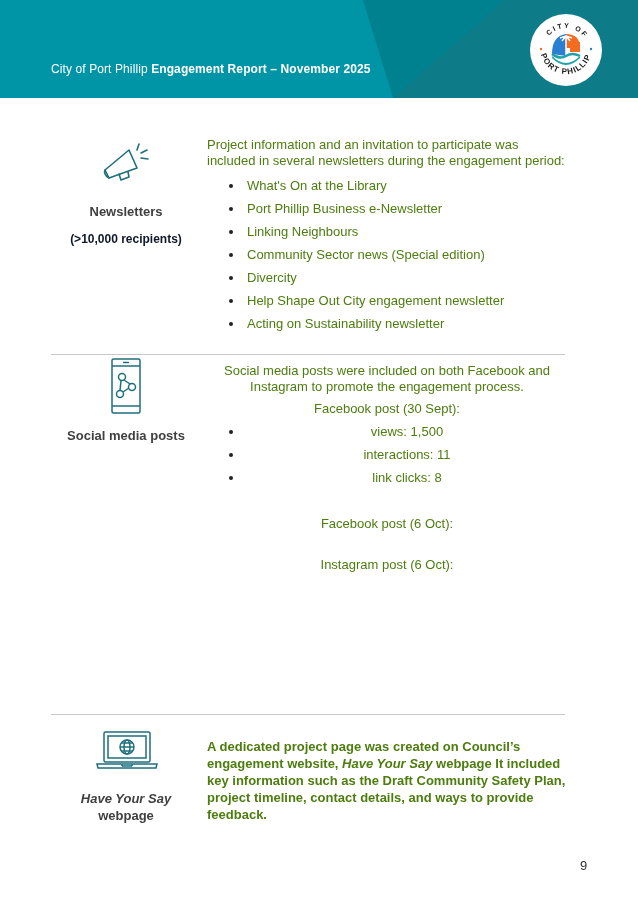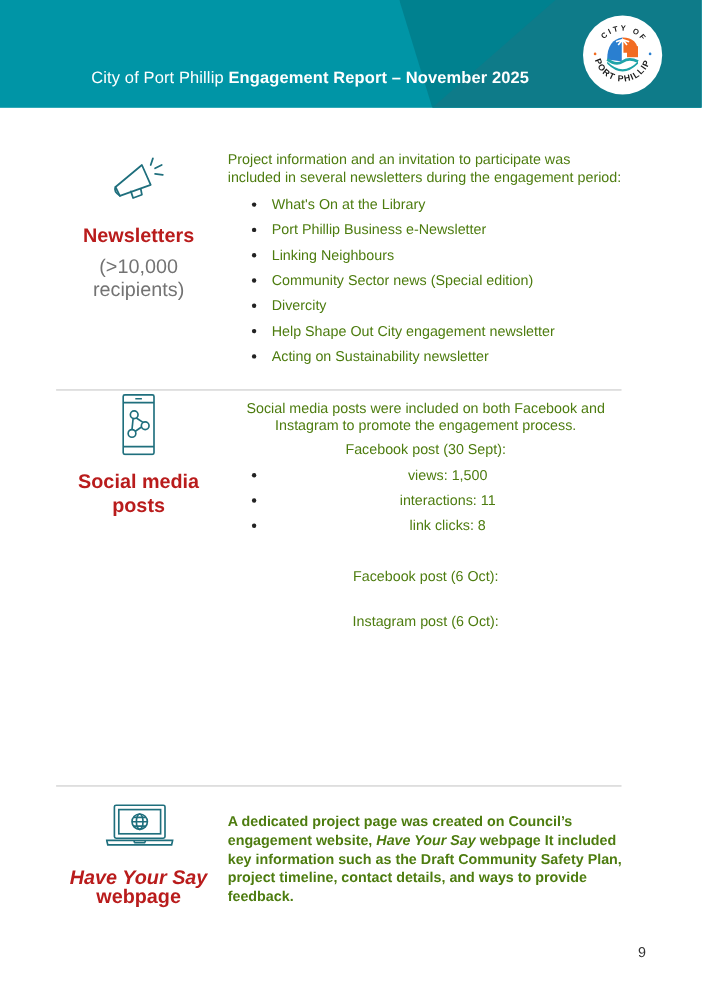--- a/index.html
+++ b/index.html
@@ -18,36 +18,36 @@
       background: #00818f;
       clip-path: polygon(363px 0, 638px 0, 638px 98px, 393px 98px);
     }
     .header .band-right {
       position: absolute; left: 0; top: 0; width: 638px; height: 98px;
       background: #0e7b89;
       clip-path: polygon(505px 0, 638px 0, 638px 98px, 393px 98px);
     }
     .header .title {
       position: absolute; left: 51px; top: 62px;
-      font-size: 15px; color: #ffffff; white-space: nowrap; letter-spacing: 0.1px; margin-left: 32px;
+      font-size: 12px; color: #ffffff; white-space: nowrap; letter-spacing: 0.1px;
     }
     .header .title b { font-weight: bold; }
     .logo {
       position: absolute; left: 530px; top: 14px; width: 72px; height: 72px;
       border-radius: 50%; background: #ffffff;
     }
     .logo svg { position: absolute; left: 0; top: 0; }
 
     .row { position: absolute; left: 51px; width: 514px; }
     .divider { position: absolute; left: 51px; width: 514px; height: 0; border-top: 1.5px solid #c8c8c8; }
 
     .left-col { position: absolute; left: 0; width: 150px; text-align: center; }
     .icon { position: absolute; }
-    .label-bold { font-weight: bold; font-size: 18px; color: #b91c1c; }
-    .label-sub { font-size: 18px; color: #737373; }
+    .label-bold { font-weight: bold; font-size: 13px; color: #404040; }
+    .label-sub { font-size: 12px; color: #0f172a; font-weight: bold; }
 
     .right-col { position: absolute; left: 156px; width: 360px; font-size: 13px; line-height: 16px; color: #4d7c0f; }
     .para { margin: 0; }
     ul.bullets { list-style: none; margin: 0; padding: 0; }
     ul.bullets li { position: relative; padding-left: 40px; height: 23px; line-height: 23px; }
     ul.bullets li::before {
       content: ""; position: absolute; left: 22px; top: 10px; width: 4px; height: 4px;
       border-radius: 50%; background: #222;
     }
     .sub-heading { height: 23px; line-height: 23px; }

